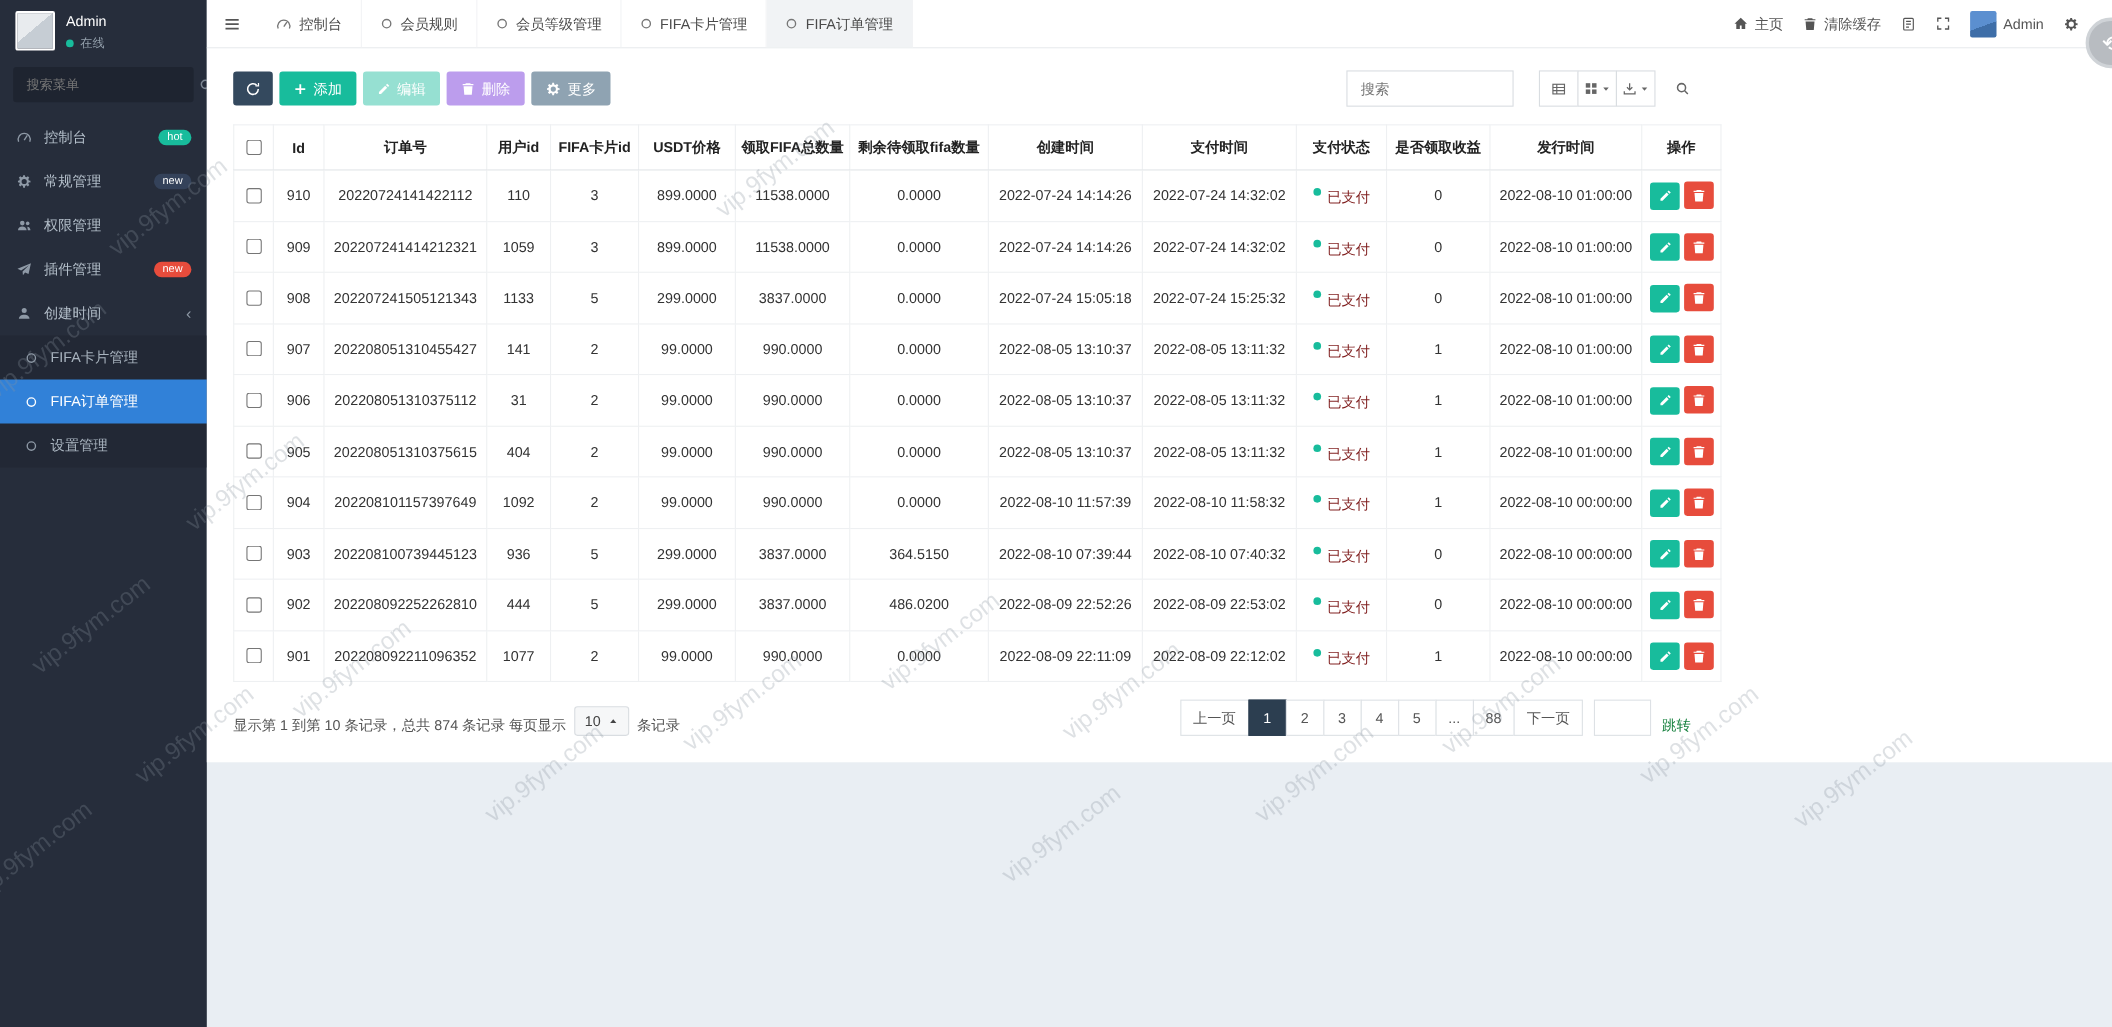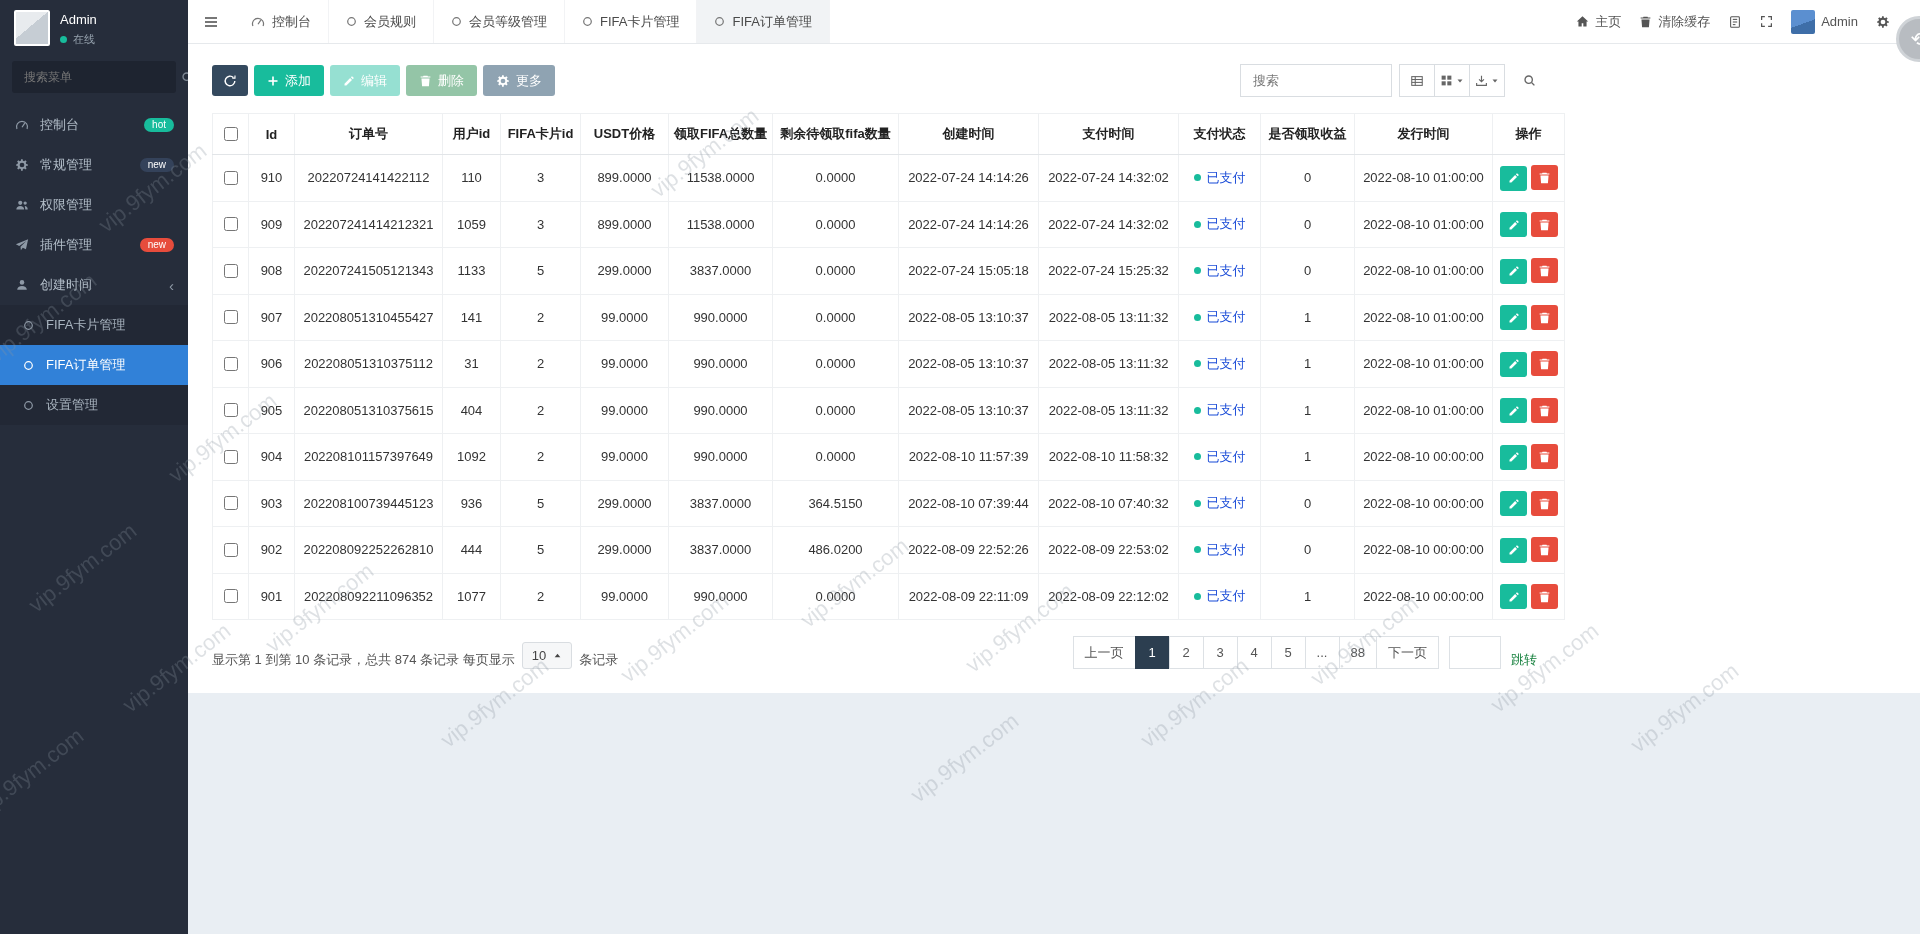--- a/index.html
+++ b/index.html
@@ -45,34 +45,34 @@
   .content { flex:1; position:relative; }
   .panel { background:#fff; padding:20px 24px 24px; }
   .table-wrap { width:1335px; }
   .toolbar { display:flex; align-items:center; justify-content:space-between; margin-bottom:16px; }
   .btn-group-left { display:flex; gap:6px; }
   .btn { height:31px; border:none; border-radius:3px; color:#fff; font-size:13px; display:inline-flex; align-items:center; gap:6px; padding:12px 13px; cursor:pointer; font-family:inherit; }
   .btn .icon { display:inline-flex; }
   .btn-refresh { background:#34495e; width:36px; justify-content:center; padding:0; }
   .btn-add { background:#18bc9c; }
   .btn-edit { background:#18bc9c; opacity:.45; }
-  .btn-del { background:#15803d; opacity:.45; }
+  .btn-del { background:#6d28d9; opacity:.45; }
   .btn-more { background:#8fa3b2; }
   .tools { display:flex; align-items:center; gap:0; }
-  .search-box { width:152px; height:33px; border:1px solid #d9dde1; display:flex; align-items:center; padding:0 10px; margin-right:8px; }
+  .search-box { width:152px; height:33px; border:1px solid #d9dde1; display:flex; align-items:center; padding:0 10px; margin-right:24px; }
   .search-box input { width:100%; border:none; outline:none; font-size:13px; color:#666; font-family:inherit; }
   .icon-btn { width:36px; height:33px; border:1px solid #d9dde1; background:#fff; display:inline-flex; align-items:center; justify-content:center; gap:3px; color:#666; cursor:pointer; margin-left:-1px; }
   .icon-btn.plain { border:none; background:transparent; margin-left:6px; }
 
   
   table { border-collapse:collapse; width:100%; table-layout:fixed; font-size:13px; color:#333; }
   th, td { border:1px solid #eef0f2; padding:10px 5px; text-align:center; white-space:nowrap; overflow:hidden; }
   thead th { font-weight:bold; color:#222; border-bottom:1px solid #e2e5e8; }
   .cb { width:14px; height:14px; vertical-align:middle; }
-  .status { color:#1d4ed8; display:inline-flex; align-items:center; gap:6px; }
+  .status { color:#7f1d1d; display:inline-flex; gap:6px; }
   .op-btn { width:27px; height:25px; border:none; border-radius:3px; color:#fff; display:inline-flex; align-items:center; justify-content:center; cursor:pointer; margin:0 2px; }
   .op-edit { background:#18bc9c; }
   .op-del { background:#e74c3c; }
 
   
   .table-footer { display:flex; align-items:flex-end; margin-top:16px; font-size:13px; color:#555; }
   .pgsize { border:1px solid #d9dde1; background:#f6f7f8; border-radius:3px; padding:5px 9px; margin:0 7px; display:inline-flex; align-items:center; gap:7px; cursor:pointer; color:#444; }
   .pagination { margin-left:auto; display:flex; align-items:center; }
   .page-btn { min-width:35px; height:33px; border:1px solid #dde1e5; background:#fff; display:inline-flex; align-items:center; justify-content:center; padding:0 11px; margin-left:-1px; color:#555; cursor:pointer; font-size:13px; }
   .page-btn.active { background:#2c3e50; border-color:#2c3e50; color:#fff; }

